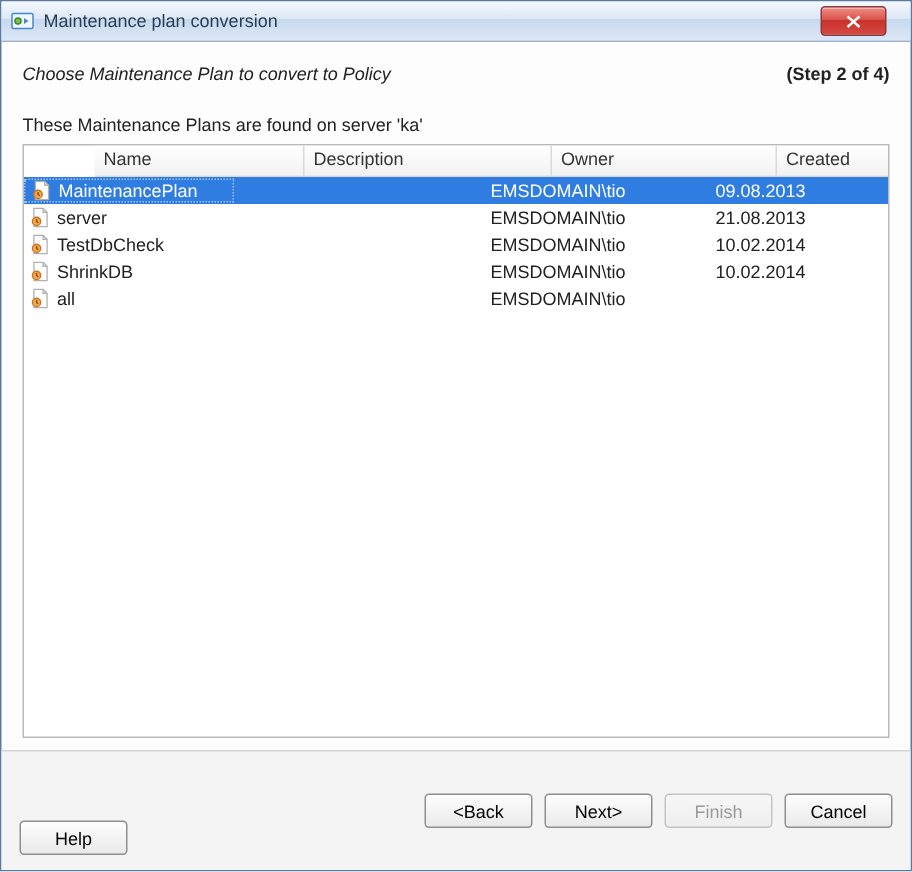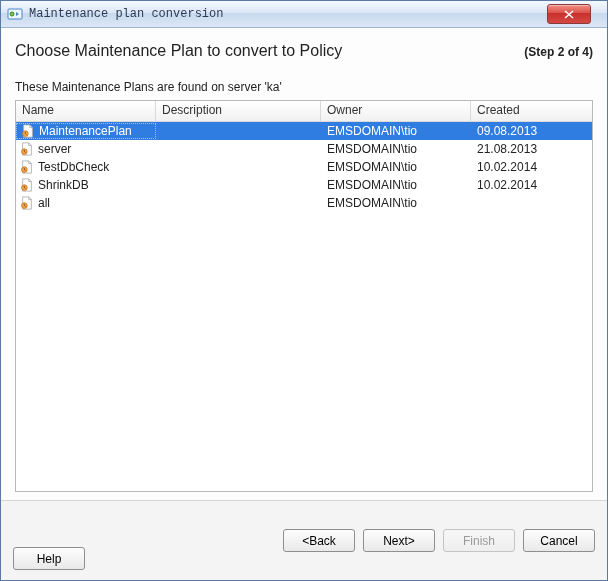--- a/index.html
+++ b/index.html
@@ -19,21 +19,20 @@
     flex-direction: column;
     background: #fdfdfd;
   }
   .titlebar {
     height: 26px;
     background: linear-gradient(to bottom, #f5f9fe 0%, #dbe7f6 45%, #c7d9ee 46%, #dce7f5 100%);
     border-bottom: 1px solid #9db5d1;
     display: flex;
     align-items: center;
     padding: 0 16px 0 6px;
-    font-family: Liberation Mono, monospace;
   }
   .titlebar .app-icon {
     width: 16px;
     height: 16px;
     margin-right: 6px;
     display: flex;
     align-items: center;
     justify-content: center;
   }
   .titlebar .title-text {
@@ -61,21 +60,22 @@
     flex-direction: column;
     padding: 14px 14px 8px 14px;
   }
   .header-row {
     display: flex;
     justify-content: space-between;
     align-items: baseline;
     margin-bottom: 20px;
   }
   .header-row .instruction {
-    font-size: 16px;
+    font-size: 12px;
+    font-style: italic;
   }
   .header-row .step {
     font-size: 12px;
     font-weight: bold;
   }
   .subtitle {
     font-size: 12px;
     margin-bottom: 6px;
   }
 
@@ -85,20 +85,21 @@
     background: #fff;
     overflow: hidden;
     display: flex;
     flex-direction: column;
   }
   .thead {
     display: flex;
     background: linear-gradient(to bottom, #ffffff, #f1f1f1);
     border-bottom: 1px solid #d9d9d9;
     height: 20px;
+    margin-left: 47px;
   }
   .th {
     border-right: 1px solid #d9d9d9;
     padding: 2px 6px;
     font-size: 12px;
     color: #333;
     box-sizing: border-box;
     white-space: nowrap;
     overflow: hidden;
   }

